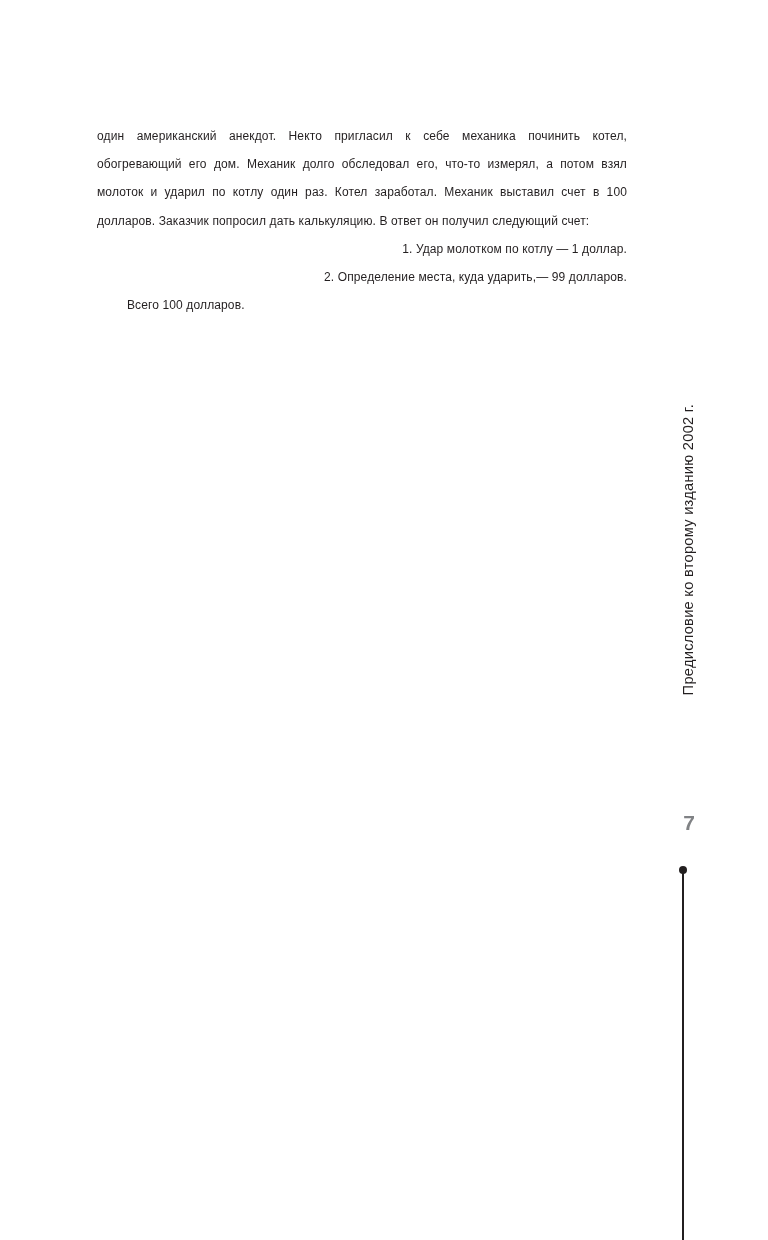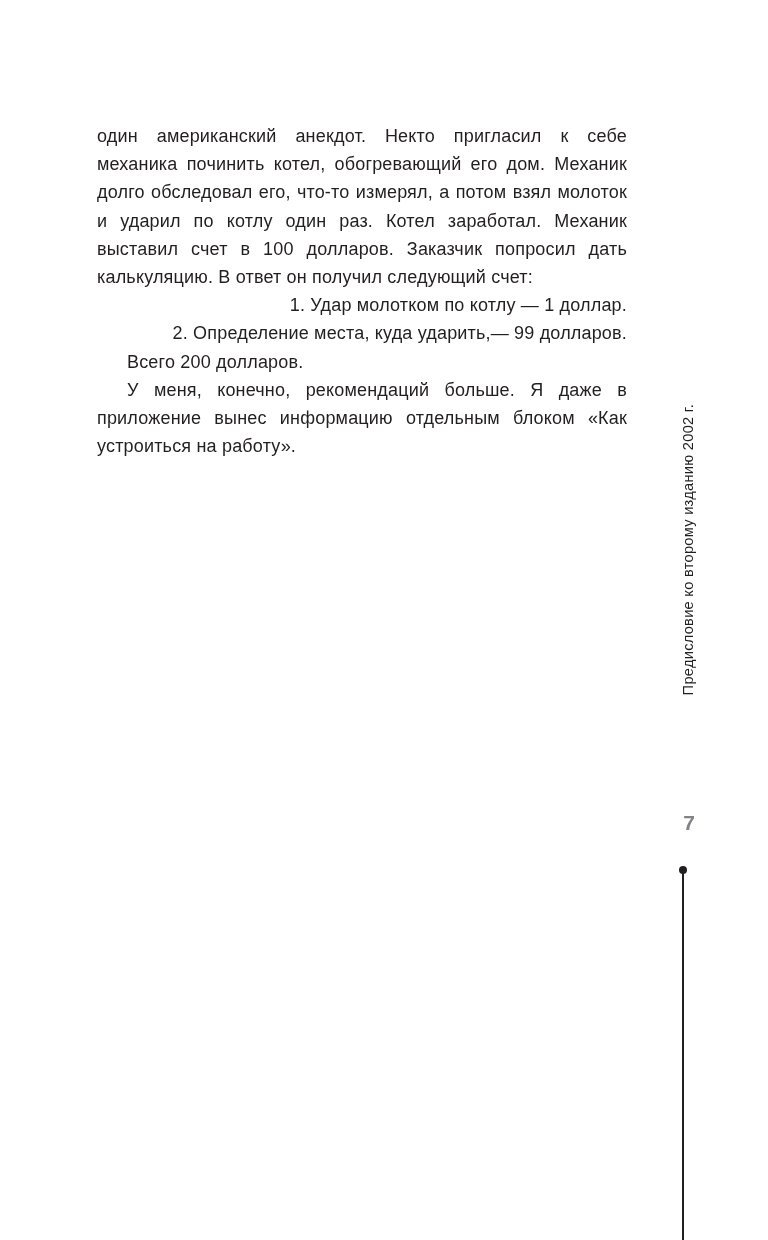--- a/index.html
+++ b/index.html
@@ -24,21 +24,21 @@
   
   .text-column {
     position: absolute;
     left: 97px;
     top: 122px;
     width: 530px;
   }
 
   .para {
     margin: 0;
-    font-size: 18px;
+    font-size: 12px;
     line-height: 28.2px;
     text-align: justify;
     text-justify: inter-word;
     color: #231f20;
     letter-spacing: 0.01em;
   }
 
   .para.first {
     text-indent: 0;
   }
@@ -125,23 +125,22 @@
 <div class="page">
 
   <div class="text-column">
 
     <p class="para first">один американский анекдот. Некто пригласил к себе механика починить котел, обогревающий его дом. Механик долго обследовал его, что-то измерял, а потом взял молоток и ударил по котлу один раз. Котел заработал. Механик выставил счет в 100 долларов. Заказчик попросил дать калькуляцию. В ответ он получил следующий счет:</p>
 
     <p class="para list-line">1. Удар молотком по котлу — 1 доллар.</p>
 
     <p class="para list-line">2. Определение места, куда ударить,— 99 долларов.</p>
 
-    <p class="para plain-left">Всего 200 долларов.</p>
+    <p class="para plain-left">Всего 100 долларов.</p>
 
-    <p class="para indented">У меня, конечно, рекомендаций больше. Я даже в приложение вынес информацию отдельным блоком «Как устроиться на работу».</p>
 
   </div>
 
   <div class="running-head">
     <span>Предисловие ко второму изданию 2002 г.</span>
   </div>
 
   <div class="folio">7</div>
 
   <div class="rule-wrap">

